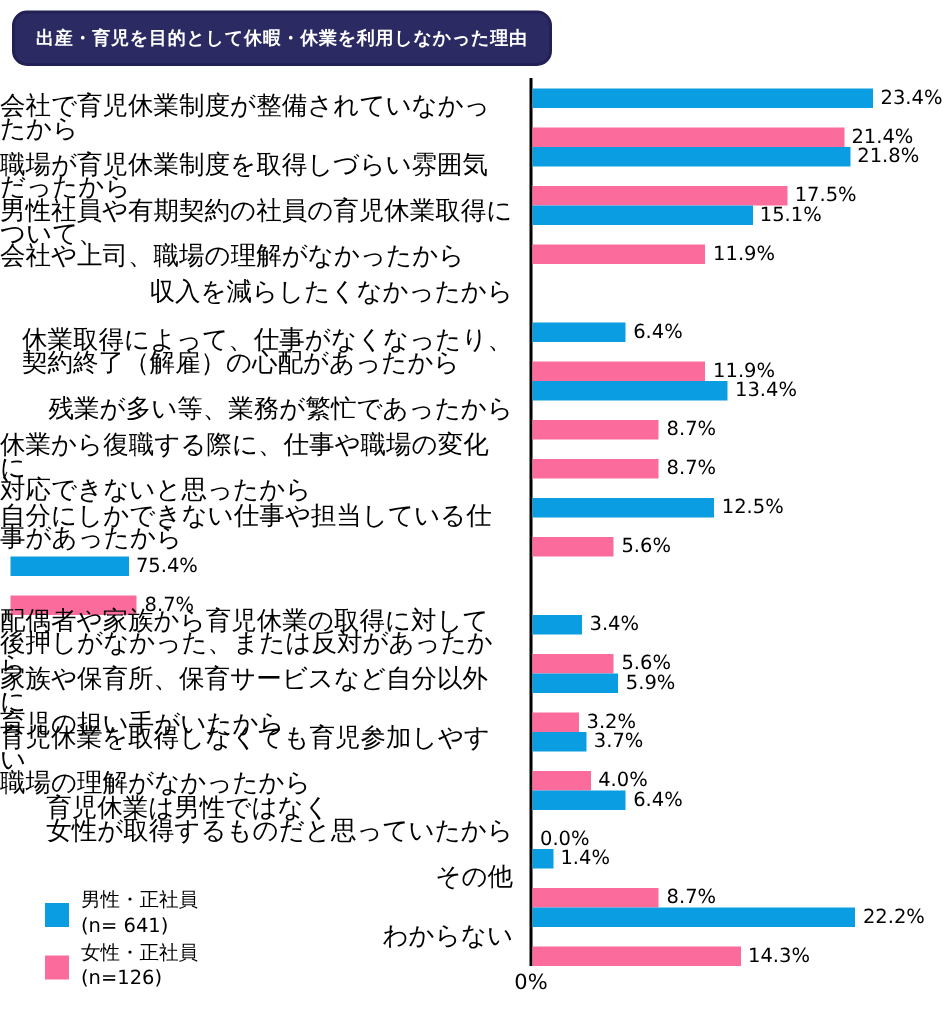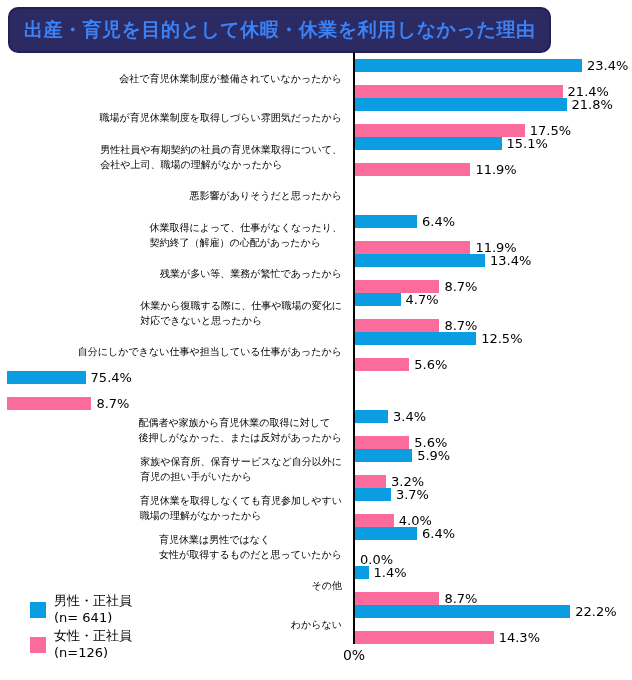--- a/index.html
+++ b/index.html
@@ -2,32 +2,32 @@
 <html><head>
 <meta charset="utf-8">
 <style>
   html,body { margin:0; padding:0; background:#ffffff; }
   .stage {
     position:relative; width:632px; height:680px; background:#ffffff;
     font-family:"DejaVu Sans","Liberation Sans",sans-serif; overflow:hidden; color:#000;
   }
   .title-box {
     position:absolute; left:8px; top:7px;
-    background:#2B2A62; color:#3b82f6; font-weight:bold; font-size:19px;
+    background:#2B2A62; color:#ffffff; font-weight:bold; font-size:12px;
     padding:8px 14px; border-radius:10px; border:2px solid #222055;
     letter-spacing:0.5px; white-space:nowrap;
   }
   .axis-line {
     position:absolute; left:353px; top:52px; width:2px; height:592px; background:#000000;
   }
   .rows { position:absolute; left:0; top:59px; width:632px; }
   .row { display:flex; align-items:center; height:39px; }
   .cat {
     flex:0 0 348px; width:348px; box-sizing:border-box;
-    text-align:right; padding-right:6px; font-size:10px; line-height:15px;
+    text-align:right; padding-right:6px; font-size:17px; line-height:15px;
   }
   .cat-inner { display:inline-block; text-align:left; white-space:pre-line; }
   .bars {
     flex:1; display:flex; flex-direction:column; justify-content:center;
     gap:13px; padding-left:7px;
   }
   .barline { display:flex; align-items:center; height:13px; }
   .bar { height:13px; flex:0 0 auto; }
   .val { margin-left:5px; font-size:13px; line-height:13px; white-space:nowrap; }
   .zero-label {
@@ -83,21 +83,21 @@
             <div class="bar" style="width: 146.5px; background: rgb(10, 157, 226);"></div>
             <span class="val">15.1%</span>
           </div>
           <div class="barline">
             <div class="bar" style="width: 115.4px; background: rgb(251, 108, 157);"></div>
             <span class="val">11.9%</span>
           </div>
         </div>
       </div>
       <div class="row">
-        <div class="cat"><span class="cat-inner">悪影響がありそうだと思ったから</span></div>
+        <div class="cat"><span class="cat-inner">収入を減らしたくなかったから</span></div>
       </div>
       <div class="row">
         <div class="cat"><span class="cat-inner">休業取得によって、仕事がなくなったり、
 契約終了（解雇）の心配があったから</span></div>
         <div class="bars">
           <div class="barline">
             <div class="bar" style="width: 62.1px; background: rgb(10, 157, 226);"></div>
             <span class="val">6.4%</span>
           </div>
           <div class="barline">
@@ -116,24 +116,20 @@
           <div class="barline">
             <div class="bar" style="width: 84.4px; background: rgb(251, 108, 157);"></div>
             <span class="val">8.7%</span>
           </div>
         </div>
       </div>
       <div class="row">
         <div class="cat"><span class="cat-inner">休業から復職する際に、仕事や職場の変化に
 対応できないと思ったから</span></div>
         <div class="bars">
-          <div class="barline">
-            <div class="bar" style="width: 45.6px; background: rgb(10, 157, 226);"></div>
-            <span class="val">4.7%</span>
-          </div>
           <div class="barline">
             <div class="bar" style="width: 84.4px; background: rgb(251, 108, 157);"></div>
             <span class="val">8.7%</span>
           </div>
         </div>
       </div>
       <div class="row">
         <div class="cat"><span class="cat-inner">自分にしかできない仕事や担当している仕事があったから</span></div>
         <div class="bars">
           <div class="barline">

